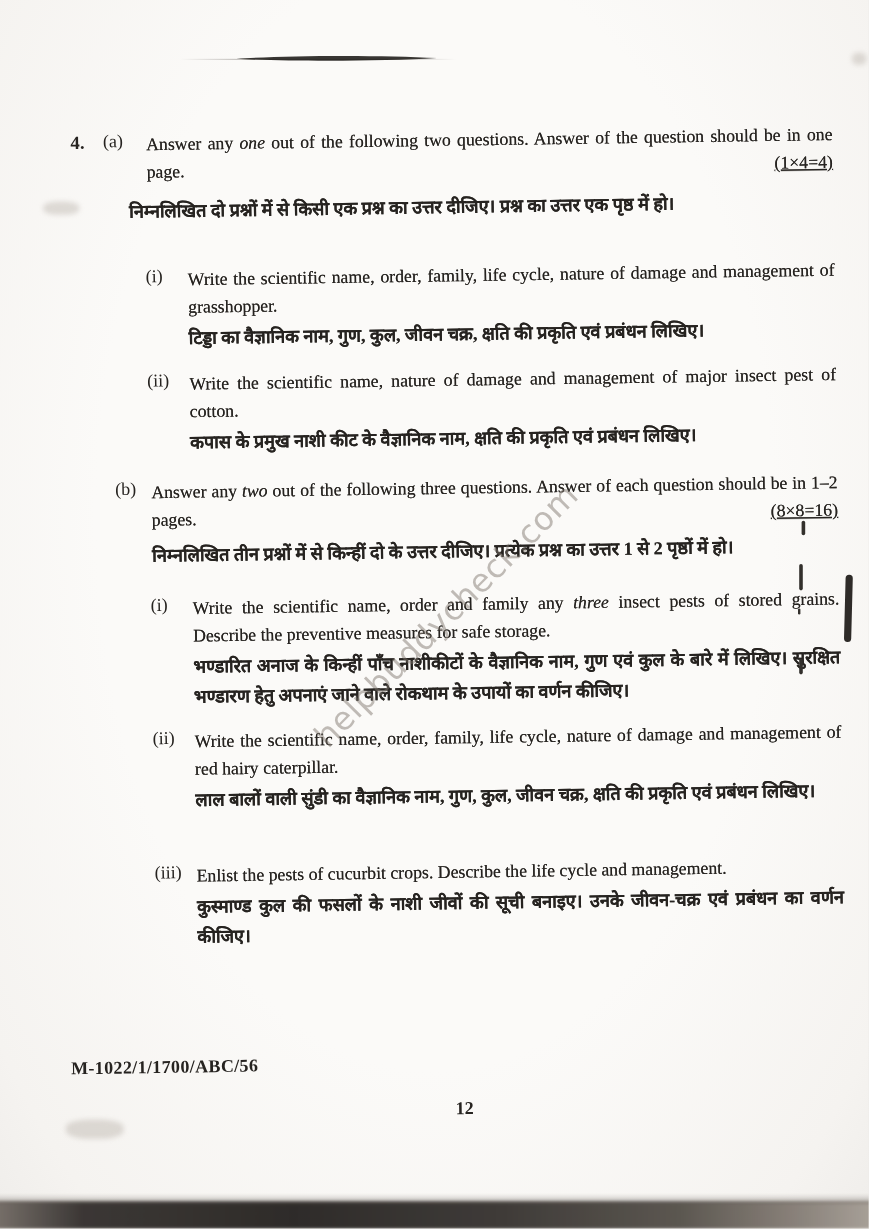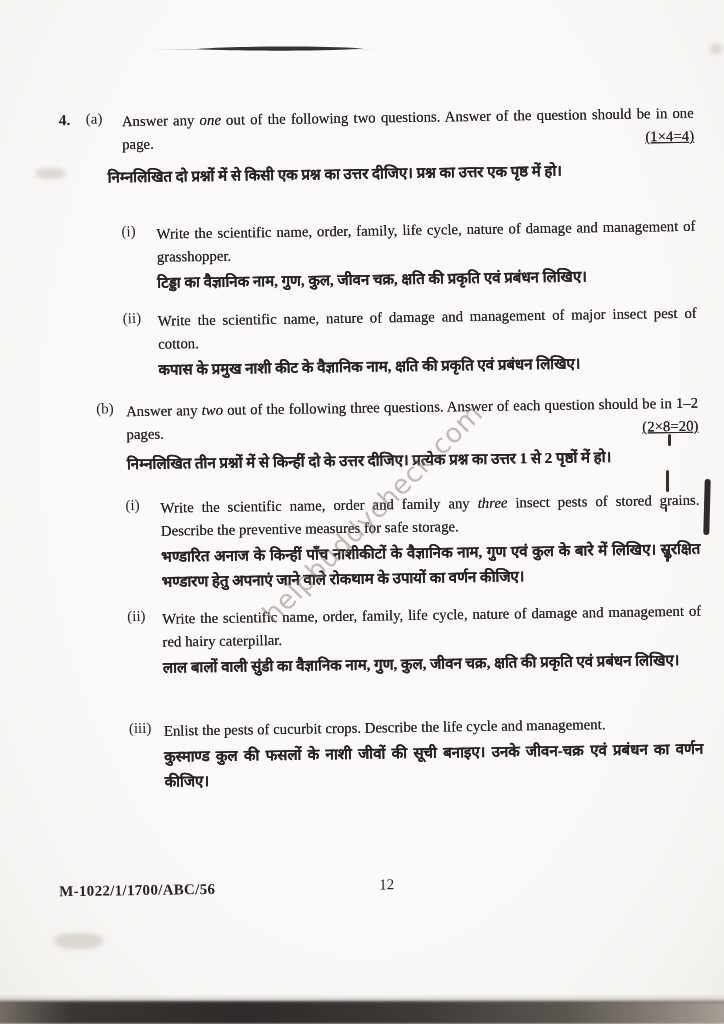--- a/index.html
+++ b/index.html
@@ -24,21 +24,21 @@
   }
   .marks{position:absolute;right:0;top:23px;font-size:14.8px;text-decoration:underline;}
   .hi{
     font-size:15px;line-height:25px;font-weight:600;text-align:justify;
     text-shadow:0 0 .4px rgba(38,35,32,.8);
   }
   .hi-main{margin-top:9px;}
   .hi-sub{margin-top:2px;}
   .hi-outdent{margin-left:-15px;width:587px;}
   .footer-code{position:absolute;left:46px;top:884px;font-weight:bold;font-size:15px;letter-spacing:.3px;}
-  .page-num{position:absolute;left:366px;top:882px;font-weight:normal;font-size:15px;}
+  .page-num{position:absolute;left:366px;top:922px;font-weight:bold;font-size:15px;}
   .watermark{
     position:absolute;left:226px;top:504px;width:280px;height:30px;
     transform:rotate(-45deg);transform-origin:center;
     font-family:"DejaVu Sans","Liberation Sans",sans-serif;
     font-size:27px;color:rgba(125,117,109,.48);letter-spacing:.5px;
     text-align:center;white-space:nowrap;z-index:5;
   }
   .fold-line{position:absolute;left:196px;top:43px;z-index:2;}
   .fold-hairline{position:absolute;left:150px;top:49px;width:230px;height:1px;
     background:linear-gradient(90deg,rgba(70,63,57,0) 0%,rgba(70,63,57,.35) 25%,rgba(70,63,57,.4) 70%,rgba(70,63,57,0) 100%);}
@@ -88,21 +88,21 @@
       <span class="sublabel">(ii)</span>
       <div class="subbody">
         <p class="en"><span>Write the scientific name, nature of damage and management of major insect pest of cotton.</span><i></i><span></span></p>
         <p class="hi hi-sub">कपास के प्रमुख नाशी कीट के वैज्ञानिक नाम, क्षति की प्रकृति एवं प्रबंधन लिखिए।</p>
       </div>
     </section>
 
     <section class="block" style="top:402px">
       <span class="plabel" style="left:90px">(b)</span>
       <div class="body">
-        <p class="en"><span>Answer any </span><i>two</i><span> out of the following three questions. Answer of each question should be in 1–2 pages.</span><span class="marks">(2×8=20)</span></p>
+        <p class="en"><span>Answer any </span><i>two</i><span> out of the following three questions. Answer of each question should be in 1–2 pages.</span><span class="marks">(8×8=16)</span></p>
         <p class="hi" style="margin-top:6px">निम्नलिखित तीन प्रश्नों में से किन्हीं दो के उत्तर दीजिए। प्रत्येक प्रश्न का उत्तर 1 से 2 पृष्ठों में हो।</p>
       </div>
     </section>
 
     <section class="block" style="top:499px">
       <span class="sublabel">(i)</span>
       <div class="subbody">
         <p class="en"><span>Write the scientific name, order and family any </span><i>three</i><span> insect pests of stored grains. Describe the preventive measures for safe storage.</span></p>
         <p class="hi hi-sub">भण्डारित अनाज के किन्हीं पाँच नाशीकीटों के वैज्ञानिक नाम, गुण एवं कुल के बारे में लिखिए। सुरक्षित भण्डारण हेतु अपनाएं जाने वाले रोकथाम के उपायों का वर्णन कीजिए।</p>
       </div>

